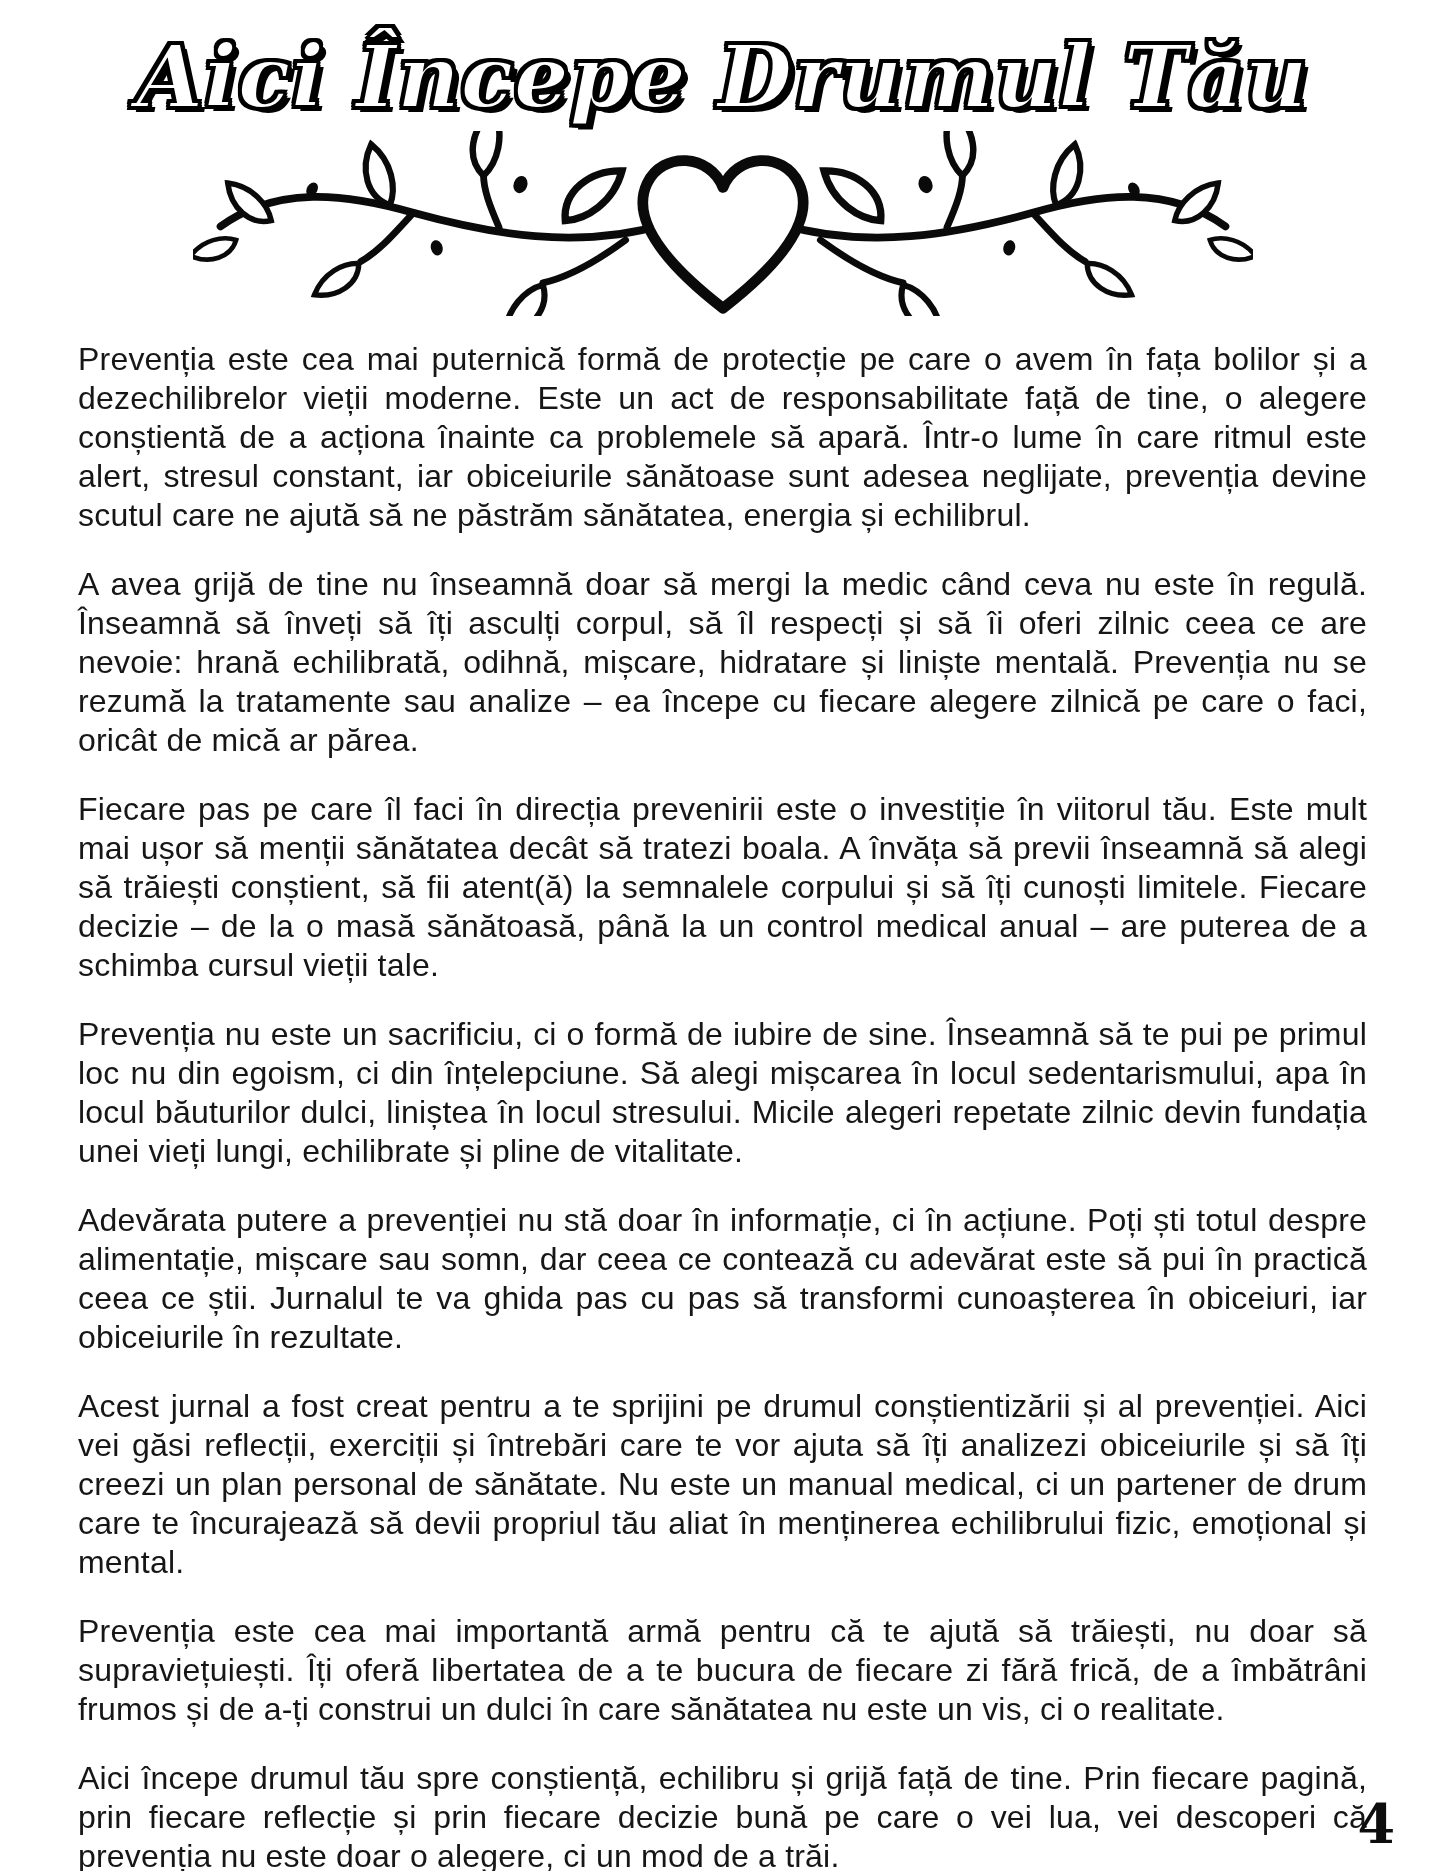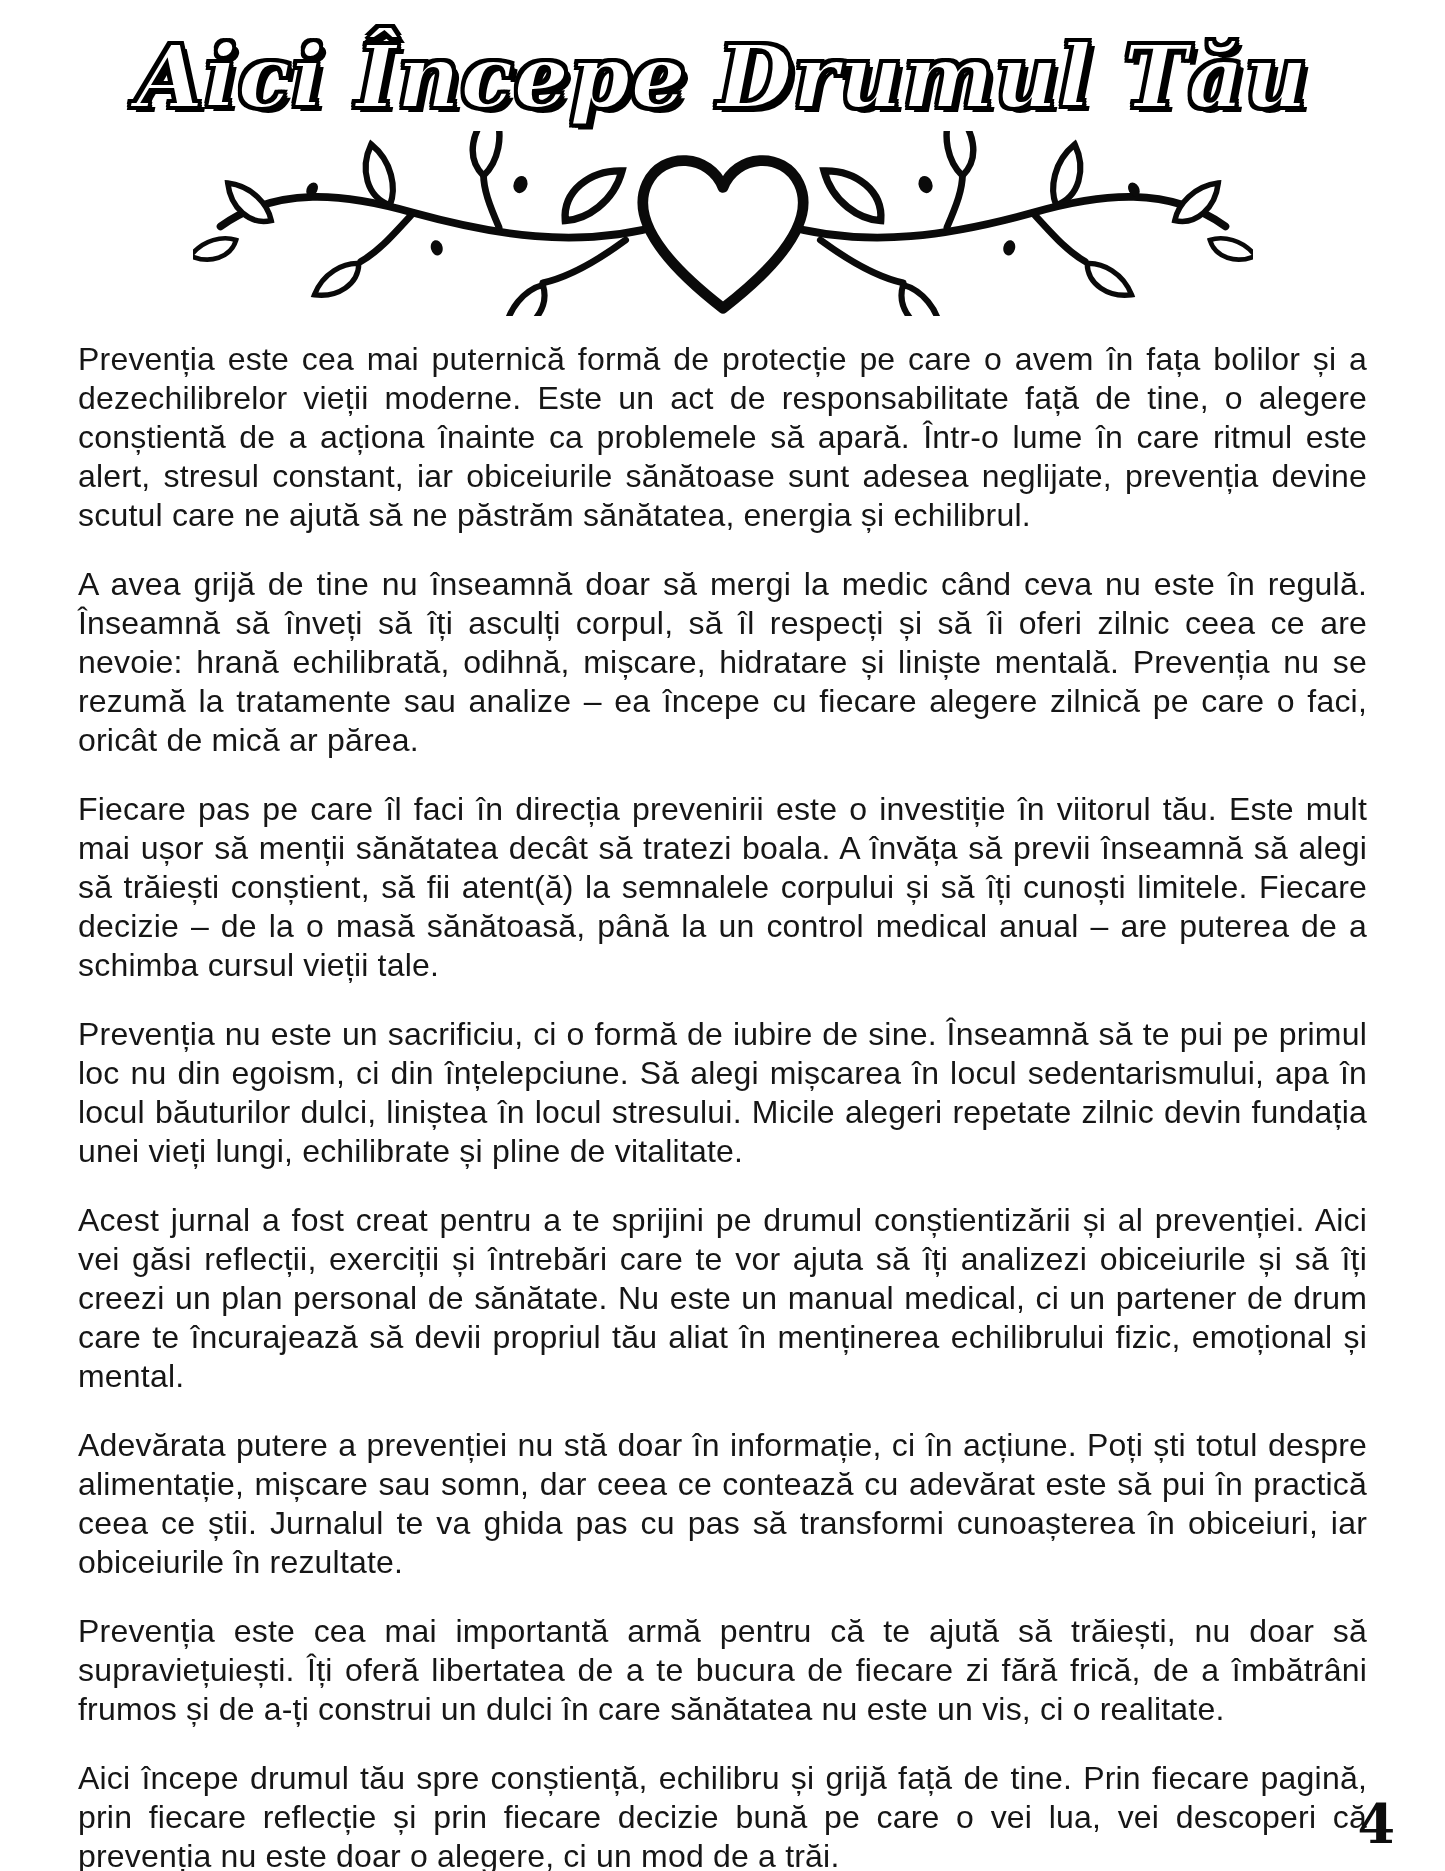--- a/index.html
+++ b/index.html
@@ -103,21 +103,21 @@
         <path d="M530,58 C517,24 468,20 452,54 C435,90 468,134 530,182 C592,134 625,90 608,54 C592,20 543,24 530,58 Z" fill="#ffffff" stroke="#0a0a0a" stroke-width="11" stroke-linejoin="round"></path>
       </svg>
     </div>
   </header>
 
   <main class="body">
     <p>Prevenția este cea mai puternică formă de protecție pe care o avem în fața bolilor și a dezechilibrelor vieții moderne. Este un act de responsabilitate față de tine, o alegere conștientă de a acționa înainte ca problemele să apară. Într-o lume în care ritmul este alert, stresul constant, iar obiceiurile sănătoase sunt adesea neglijate, prevenția devine scutul care ne ajută să ne păstrăm sănătatea, energia și echilibrul.</p>
     <p>A avea grijă de tine nu înseamnă doar să mergi la medic când ceva nu este în regulă. Înseamnă să înveți să îți asculți corpul, să îl respecți și să îi oferi zilnic ceea ce are nevoie: hrană echilibrată, odihnă, mișcare, hidratare și liniște mentală. Prevenția nu se rezumă la tratamente sau analize – ea începe cu fiecare alegere zilnică pe care o faci, oricât de mică ar părea.</p>
     <p>Fiecare pas pe care îl faci în direcția prevenirii este o investiție în viitorul tău. Este mult mai ușor să menții sănătatea decât să tratezi boala. A învăța să previi înseamnă să alegi să trăiești conștient, să fii atent(ă) la semnalele corpului și să îți cunoști limitele. Fiecare decizie – de la o masă sănătoasă, până la un control medical anual – are puterea de a schimba cursul vieții tale.</p>
     <p>Prevenția nu este un sacrificiu, ci o formă de iubire de sine. Înseamnă să te pui pe primul loc nu din egoism, ci din înțelepciune. Să alegi mișcarea în locul sedentarismului, apa în locul băuturilor dulci, liniștea în locul stresului. Micile alegeri repetate zilnic devin fundația unei vieți lungi, echilibrate și pline de vitalitate.</p>
+    <p>Adevărata putere a prevenției nu stă doar în informație, ci în acțiune. Poți ști totul despre alimentație, mișcare sau somn, dar ceea ce contează cu adevărat este să pui în practică ceea ce știi. Jurnalul te va ghida pas cu pas să transformi cunoașterea în obiceiuri, iar obiceiurile în rezultate.</p>
     <p>Acest jurnal a fost creat pentru a te sprijini pe drumul conștientizării și al prevenției. Aici vei găsi reflecții, exerciții și întrebări care te vor ajuta să îți analizezi obiceiurile și să îți creezi un plan personal de sănătate. Nu este un manual medical, ci un partener de drum care te încurajează să devii propriul tău aliat în menținerea echilibrului fizic, emoțional și mental.</p>
-    <p>Adevărata putere a prevenției nu stă doar în informație, ci în acțiune. Poți ști totul despre alimentație, mișcare sau somn, dar ceea ce contează cu adevărat este să pui în practică ceea ce știi. Jurnalul te va ghida pas cu pas să transformi cunoașterea în obiceiuri, iar obiceiurile în rezultate.</p>
     <p>Prevenția este cea mai importantă armă pentru că te ajută să trăiești, nu doar să supraviețuiești. Îți oferă libertatea de a te bucura de fiecare zi fără frică, de a îmbătrâni frumos și de a-ți construi un dulci în care sănătatea nu este un vis, ci o realitate.</p>
     <p>Aici începe drumul tău spre conștiență, echilibru și grijă față de tine. Prin fiecare pagină, prin fiecare reflecție și prin fiecare decizie bună pe care o vei lua, vei descoperi că prevenția nu este doar o alegere, ci un mod de a trăi.</p>
   </main>
 
   <div class="page-number">4</div>
 
 </div>
 
 </body></html>

